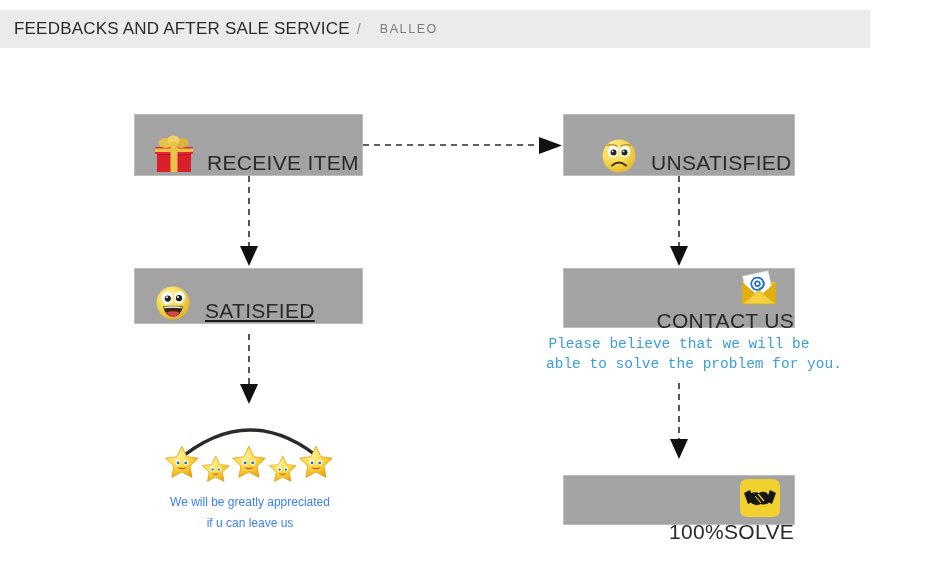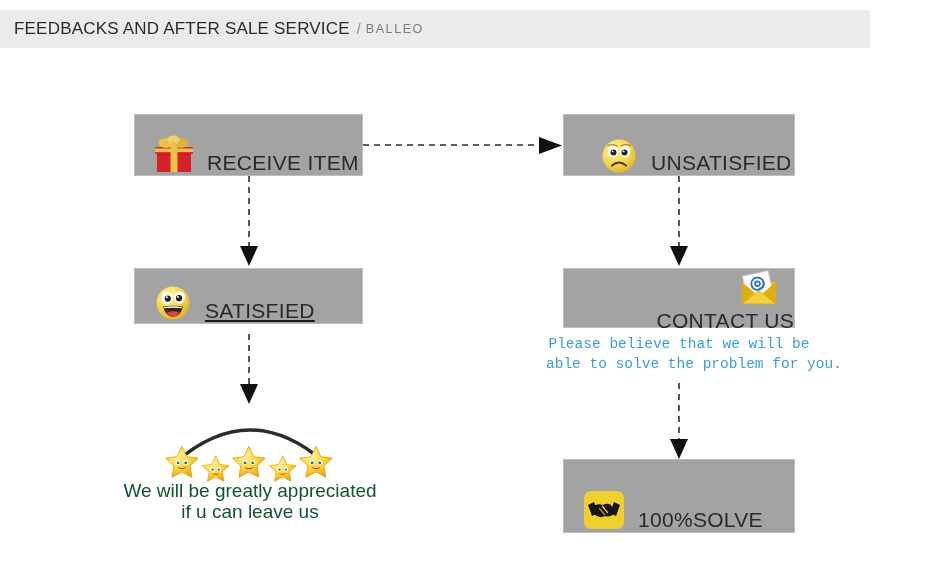--- a/index.html
+++ b/index.html
@@ -34,21 +34,21 @@
     color: #2b2b2b;
     letter-spacing: 0.2px;
     white-space: nowrap;
   }
   .header-sep {
     margin-left: 7px;
     font-size: 14px;
     color: #8a8a8a;
   }
   .header-brand {
-    margin-left: 5px;
+    margin-left: 19px;
     font-size: 12.5px;
     color: #7d7d7d;
     letter-spacing: 1.6px;
   }
 
   
   .canvas {
     position: absolute;
     left: 0;
     top: 48px;
@@ -76,21 +76,21 @@
   .node .node-icon {
     flex: 0 0 auto;
     margin-right: 12px;
     display: block;
   }
 
   #node-receive  { left: 134px; top: 66px;  width: 229px; height: 62px; }
   #node-satisfied{ left: 134px; top: 220px; width: 229px; height: 56px; text-decoration: underline; }
   #node-unsat    { left: 563px; top: 66px;  width: 232px; height: 62px; padding-left: 35px; }
   #node-contact  { left: 563px; top: 220px; width: 232px; height: 60px; flex-direction: column; }
-  #node-solve    { left: 563px; top: 411px; width: 232px; height: 74px; }
+  #node-solve    { left: 563px; top: 427px; width: 232px; height: 50px; flex-direction: column; }
 
   
   .conn { position: absolute; }
 
   
   .promise-text {
     position: absolute;
     left: 546px;
     top: 286px;
     width: 266px;
@@ -107,25 +107,25 @@
     left: 160px;
     top: 352px;
     width: 180px;
     height: 82px;
   }
 
   
   .appreciate-text {
     position: absolute;
     left: 118px;
-    top: 432px;
+    top: 444px;
     width: 264px;
     text-align: center;
-    color: #14532d;
-    font-size: 19px;
+    color: #3b82f6;
+    font-size: 12px;
     line-height: 21px;
   }
   .appreciate-text .aline { display: block; white-space: nowrap; }
 </style>
 </head>
 <body>
 
 <div class="header-bar">
   <span class="header-title">FEEDBACKS AND AFTER SALE SERVICE</span>
   <span class="header-sep">/</span>

